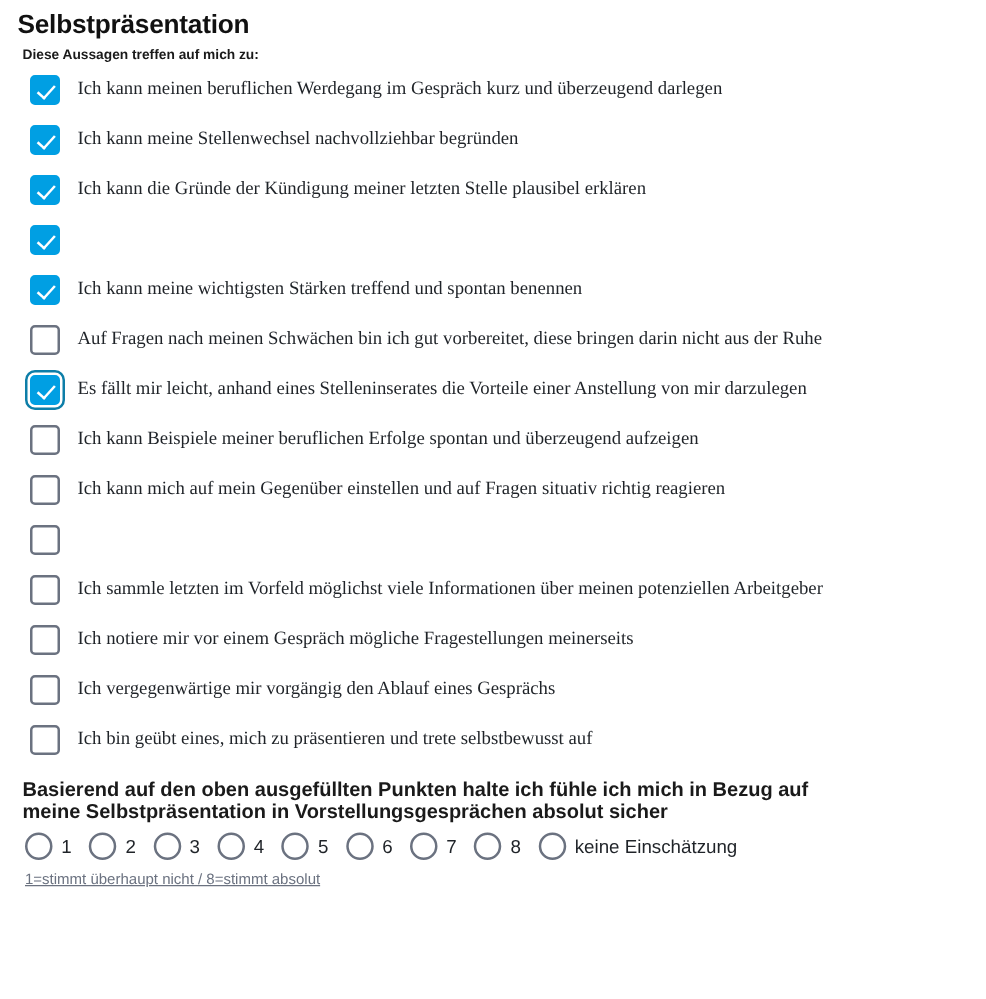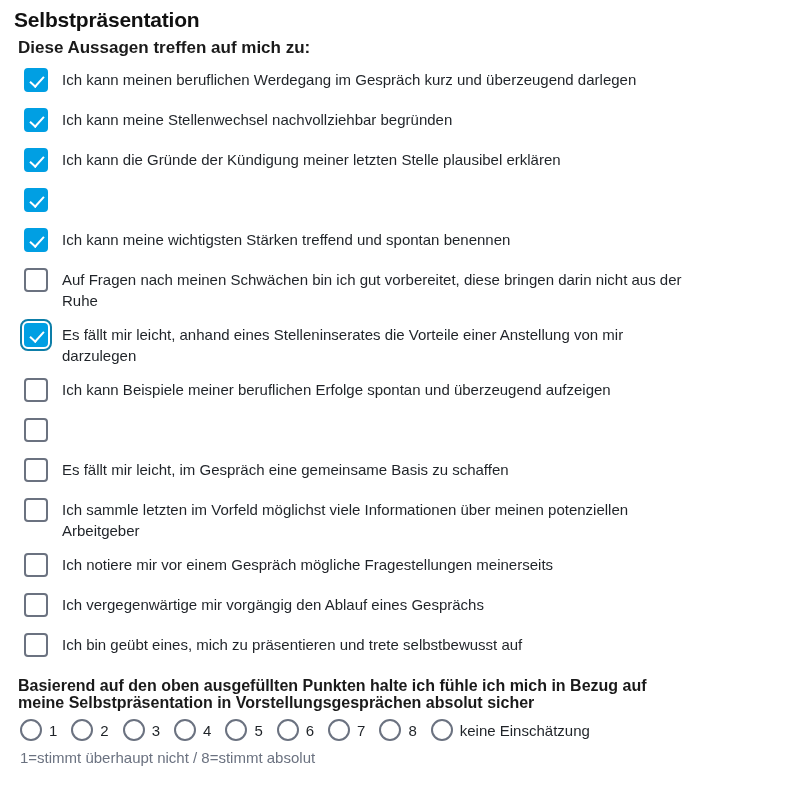--- a/index.html
+++ b/index.html
@@ -20,21 +20,21 @@
     width: 704px;
   }
   .title {
     font-size: 21px;
     font-weight: bold;
     color: #111111;
     margin: 0 0 6px 0;
     letter-spacing: -0.2px;
   }
   .subtitle {
-    font-size: 17px;
+    font-size: 11px;
     font-weight: bold;
     color: #1a1a1a;
     margin: 0 0 4px 0;
     padding-left: 4px;
   }
   .list {
     margin: 0;
     padding: 0;
   }
   .item {
@@ -72,20 +72,21 @@
   .box.focused {
     outline: 2px solid #0d7ea8;
     outline-offset: 2px;
   }
   .item-label {
     font-size: 15px;
     line-height: 21px;
     color: #1f2328;
     padding-top: 1px;
     max-width: 720px;
+    font-family: Liberation Serif, serif;
   }
   .footer-question {
     font-size: 16px;
     font-weight: bold;
     line-height: 17px;
     color: #1a1a1a;
     margin: 10px 0 8px 0;
     padding-left: 4px;
     max-width: 690px;
   }
@@ -107,23 +108,24 @@
     border: 2px solid #6b7280;
     border-radius: 50%;
     background: #ffffff;
     margin-right: 7px;
   }
   .scale-label {
     font-size: 15px;
     color: #1f2328;
   }
   .legend {
-    font-size: 15px;
+    font-size: 12px;
     color: #6b7280;
     padding-left: 6px;
+    text-decoration: underline;
   }
 </style>
 </head>
 <body>
 
 <div class="page">
 
   <h1 class="title">Selbstpräsentation</h1>
   <div class="subtitle">Diese Aussagen treffen auf mich zu:</div>
 
@@ -154,24 +156,24 @@
       <div class="item">
         <span class="box checked focused"></span>
         <span class="item-label">Es fällt mir leicht, anhand eines Stelleninserates die Vorteile einer Anstellung von mir darzulegen</span>
       </div>
       <div class="item">
         <span class="box"></span>
         <span class="item-label">Ich kann Beispiele meiner beruflichen Erfolge spontan und überzeugend aufzeigen</span>
       </div>
       <div class="item">
         <span class="box"></span>
-      </div>
-      <div class="item">
-        <span class="box"></span>
-        <span class="item-label">Es fällt mir leicht, im Gespräch eine gemeinsame Basis zu schaffen</span>
+        <span class="item-label">Ich kann mich auf mein Gegenüber einstellen und auf Fragen situativ richtig reagieren</span>
+      </div>
+      <div class="item">
+        <span class="box"></span>
       </div>
       <div class="item">
         <span class="box"></span>
         <span class="item-label">Ich sammle letzten im Vorfeld möglichst viele Informationen über meinen potenziellen Arbeitgeber</span>
       </div>
       <div class="item">
         <span class="box"></span>
         <span class="item-label">Ich notiere mir vor einem Gespräch mögliche Fragestellungen meinerseits</span>
       </div>
       <div class="item">

